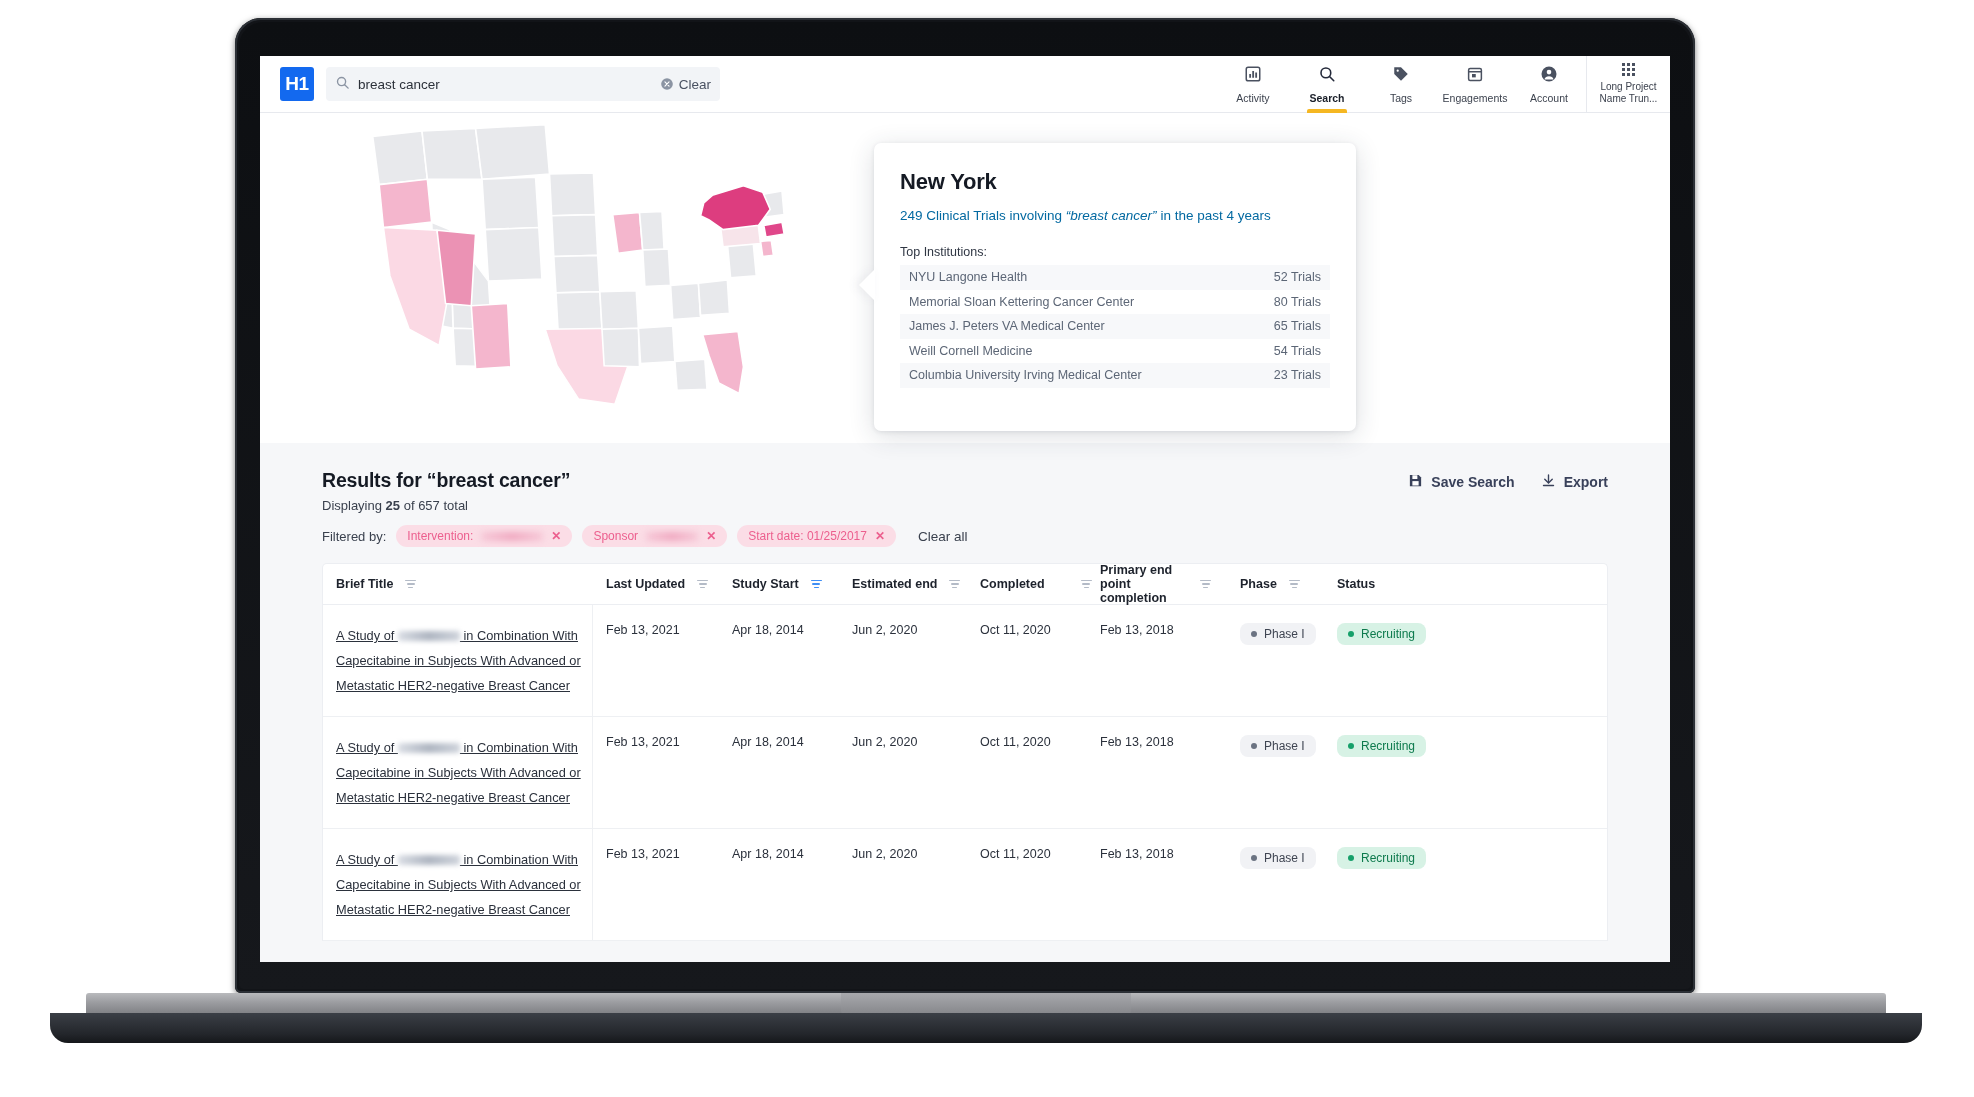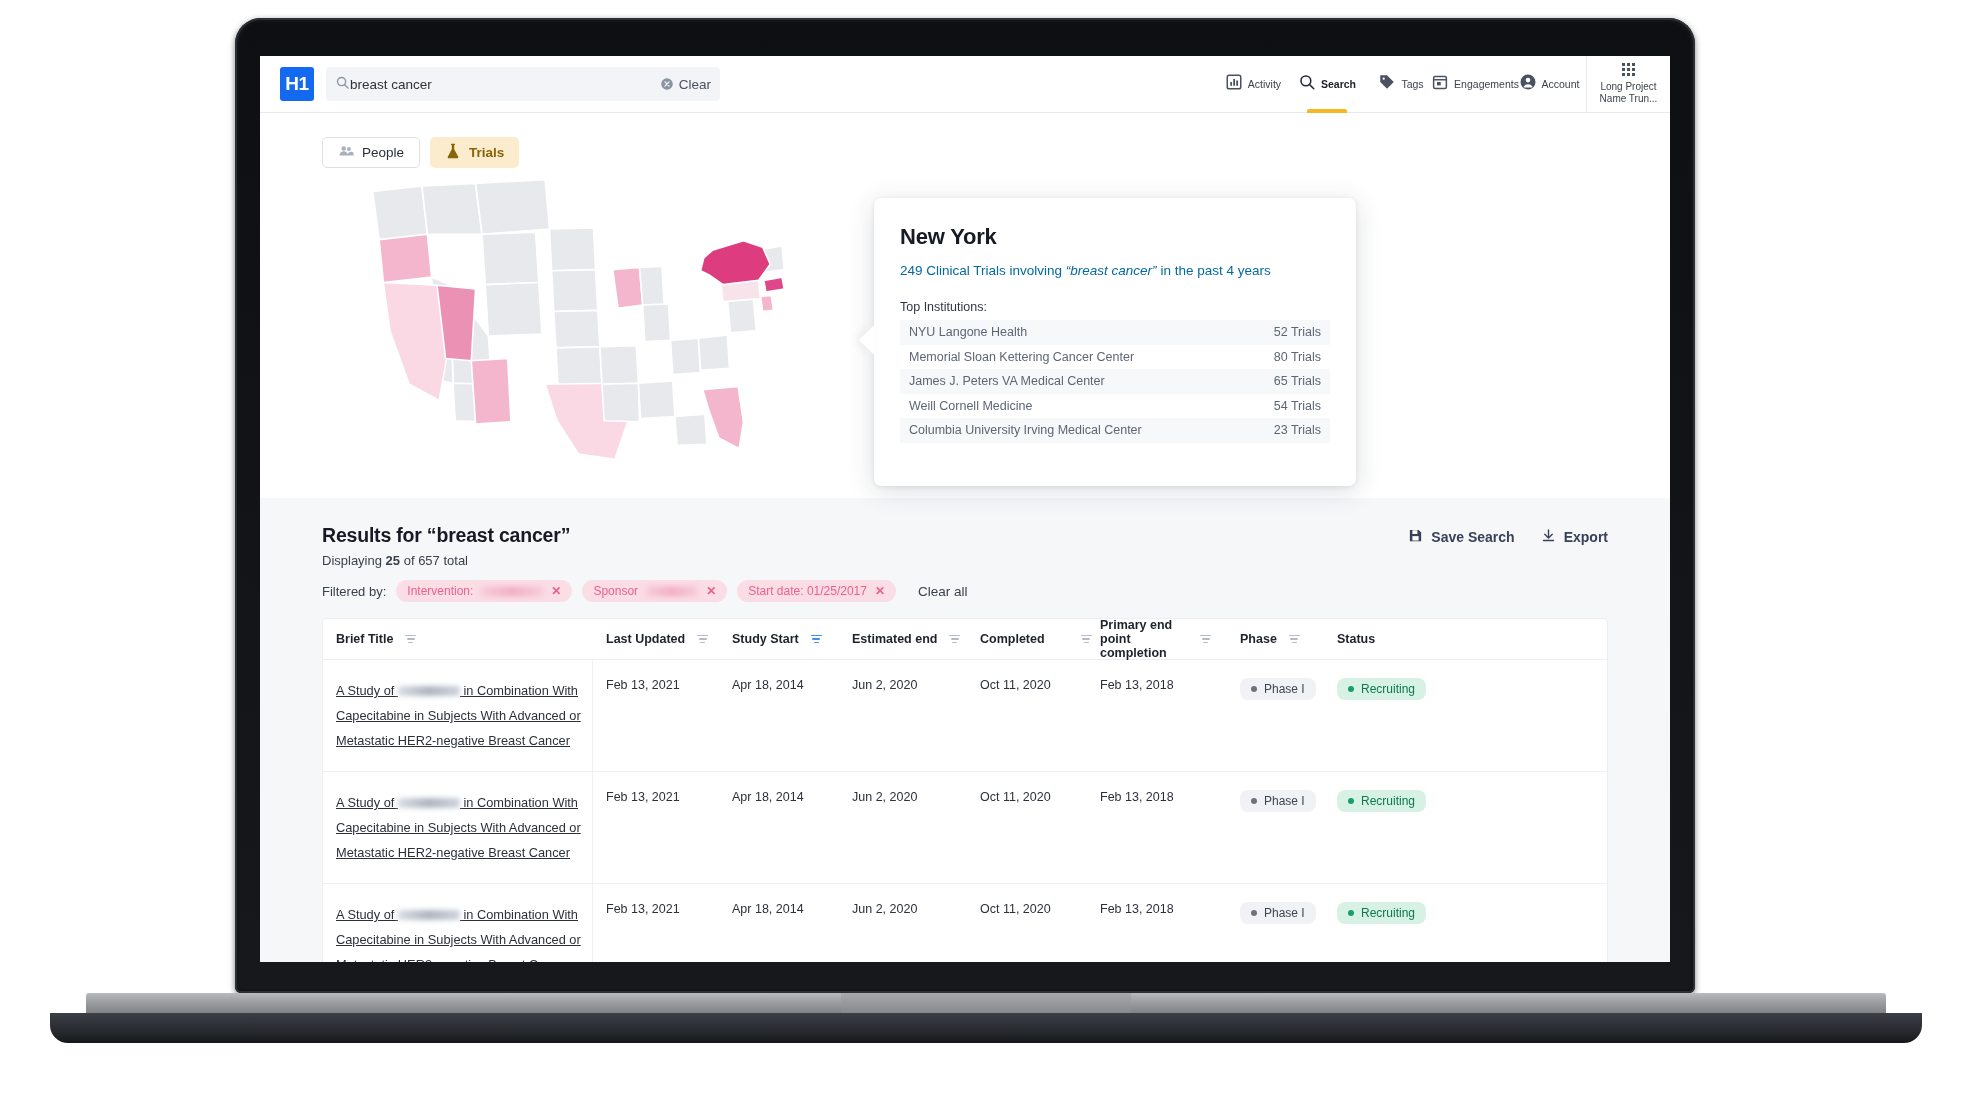--- a/index.html
+++ b/index.html
@@ -72,32 +72,32 @@
   .searchbox {
     margin-left: 12px;
     width: 394px; height: 34px;
     background: #f2f4f7; border-radius: 4px;
     display: flex; align-items: center; padding: 0 9px;
   }
   .searchbox .mag { flex: 0 0 auto; }
   .search-input {
     flex: 1 1 auto; border: none; outline: none; background: transparent;
     font-family: "Liberation Sans", sans-serif;
-    font-size: 13.5px; color: #2c313a; 
+    font-size: 13.5px; color: #2c313a; margin-left: 8px;
   }
   .clear-btn {
     display: flex; align-items: center; gap: 5px;
     font-size: 13.5px; color: #495161; cursor: pointer; padding-left: 6px;
   }
   .nav {
     margin-left: auto; display: flex; align-items: stretch; height: 57px;
   }
   .nav-item {
     width: 74px; position: relative;
-    display: flex; flex-direction: row; align-items: center; justify-content: center;
+    display: flex; flex-direction: column; align-items: center; justify-content: center;
     gap: 5px; cursor: pointer;
   }
   .nav-item .lbl { font-size: 10.5px; color: #3c424e; }
   .nav-item.active .lbl { font-weight: 700; color: #1a1f29; }
   .nav-item.active::after {
     content: ""; position: absolute; bottom: 0; left: 17px;
     width: 40px; height: 4px; background: #f5b722; border-radius: 2px 2px 0 0;
   }
   .nav-proj {
     border-left: 1px solid #e7e9ee; width: 84px;
@@ -332,41 +332,20 @@
               <i></i>
               <i></i>
               <i></i>
               <i></i>
           </span>
           <span class="lbl">Long Project Name Trun...</span>
         </div>
       </div>
     </div>
 
-    <div class="toggles">
-      <div class="toggle off">
-        <span>
-          <svg width="16" height="16" viewBox="0 0 24 24" fill="#aab1bd">
-            <circle cx="8.6" cy="8.4" r="3.4"></circle>
-              <circle cx="16.4" cy="9" r="2.9"></circle>
-            <path d="M2.2 18.6a6.4 6.4 0 0 1 12.8 0z"></path>
-              <path d="M14.4 18.6a5.4 5.4 0 0 1 7.6-5.1c.9.9 1.4 2.1 1.4 3.4v1.7z"></path>
-          </svg>
-        </span>
-        <span>People</span>
-      </div>
-      <div class="toggle on">
-        <span>
-          <svg width="16" height="18" viewBox="0 0 24 26" fill="#8a6207">
-            <path d="M9 2h6v2h-1.2v6.2l6 11.3c.6 1.1-.2 2.5-1.5 2.5H5.7c-1.3 0-2.1-1.4-1.5-2.5l6-11.3V4H9z"></path>
-          </svg>
-        </span>
-        <span>Trials</span>
-      </div>
-    </div>
 
     <div class="viz">
       <svg class="usmap" width="520" height="300" viewBox="0 0 960 560">
         <g stroke="#ffffff" stroke-width="3">
 
           <g fill="#e8e9ec">
             <path d="M108 40 L200 30 L210 120 L120 130 Z"></path>
             <path d="M120 130 L210 120 L218 200 L128 210 Z" fill="#f4b6cd"></path>
             <path d="M200 30 L300 25 L312 120 L210 120 Z"></path>
             <path d="M300 25 L430 18 L438 110 L312 120 Z"></path>

